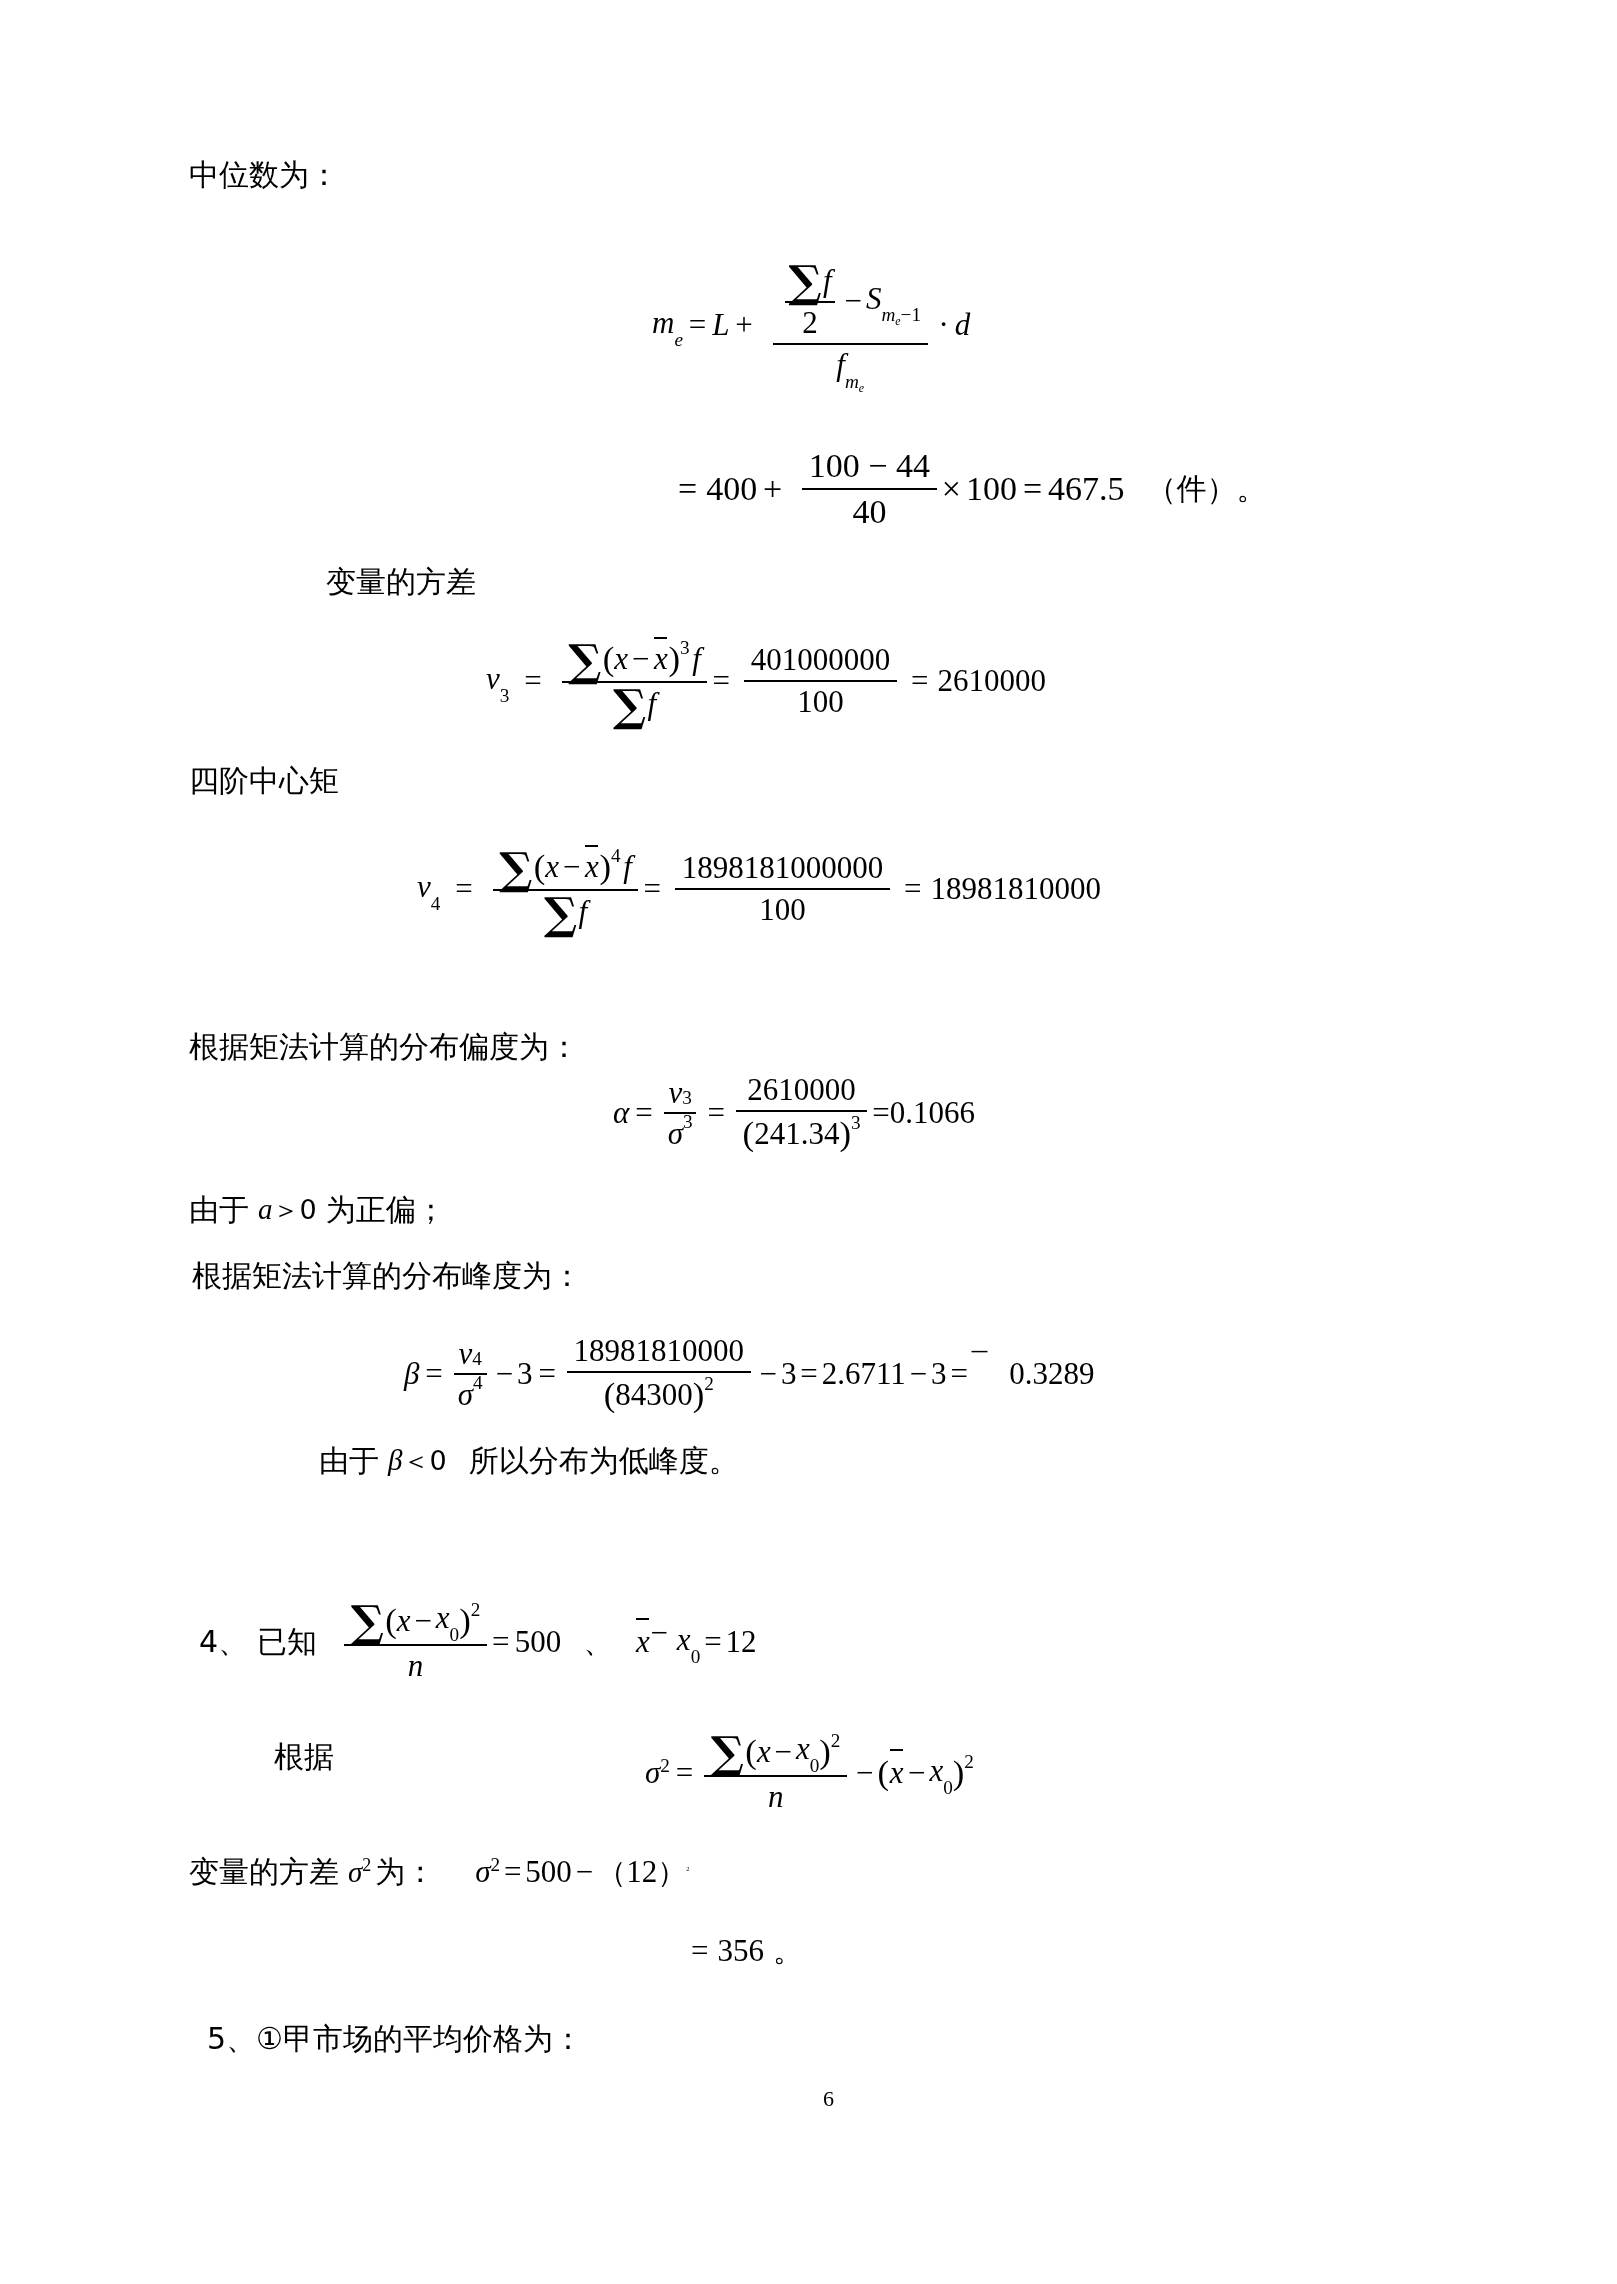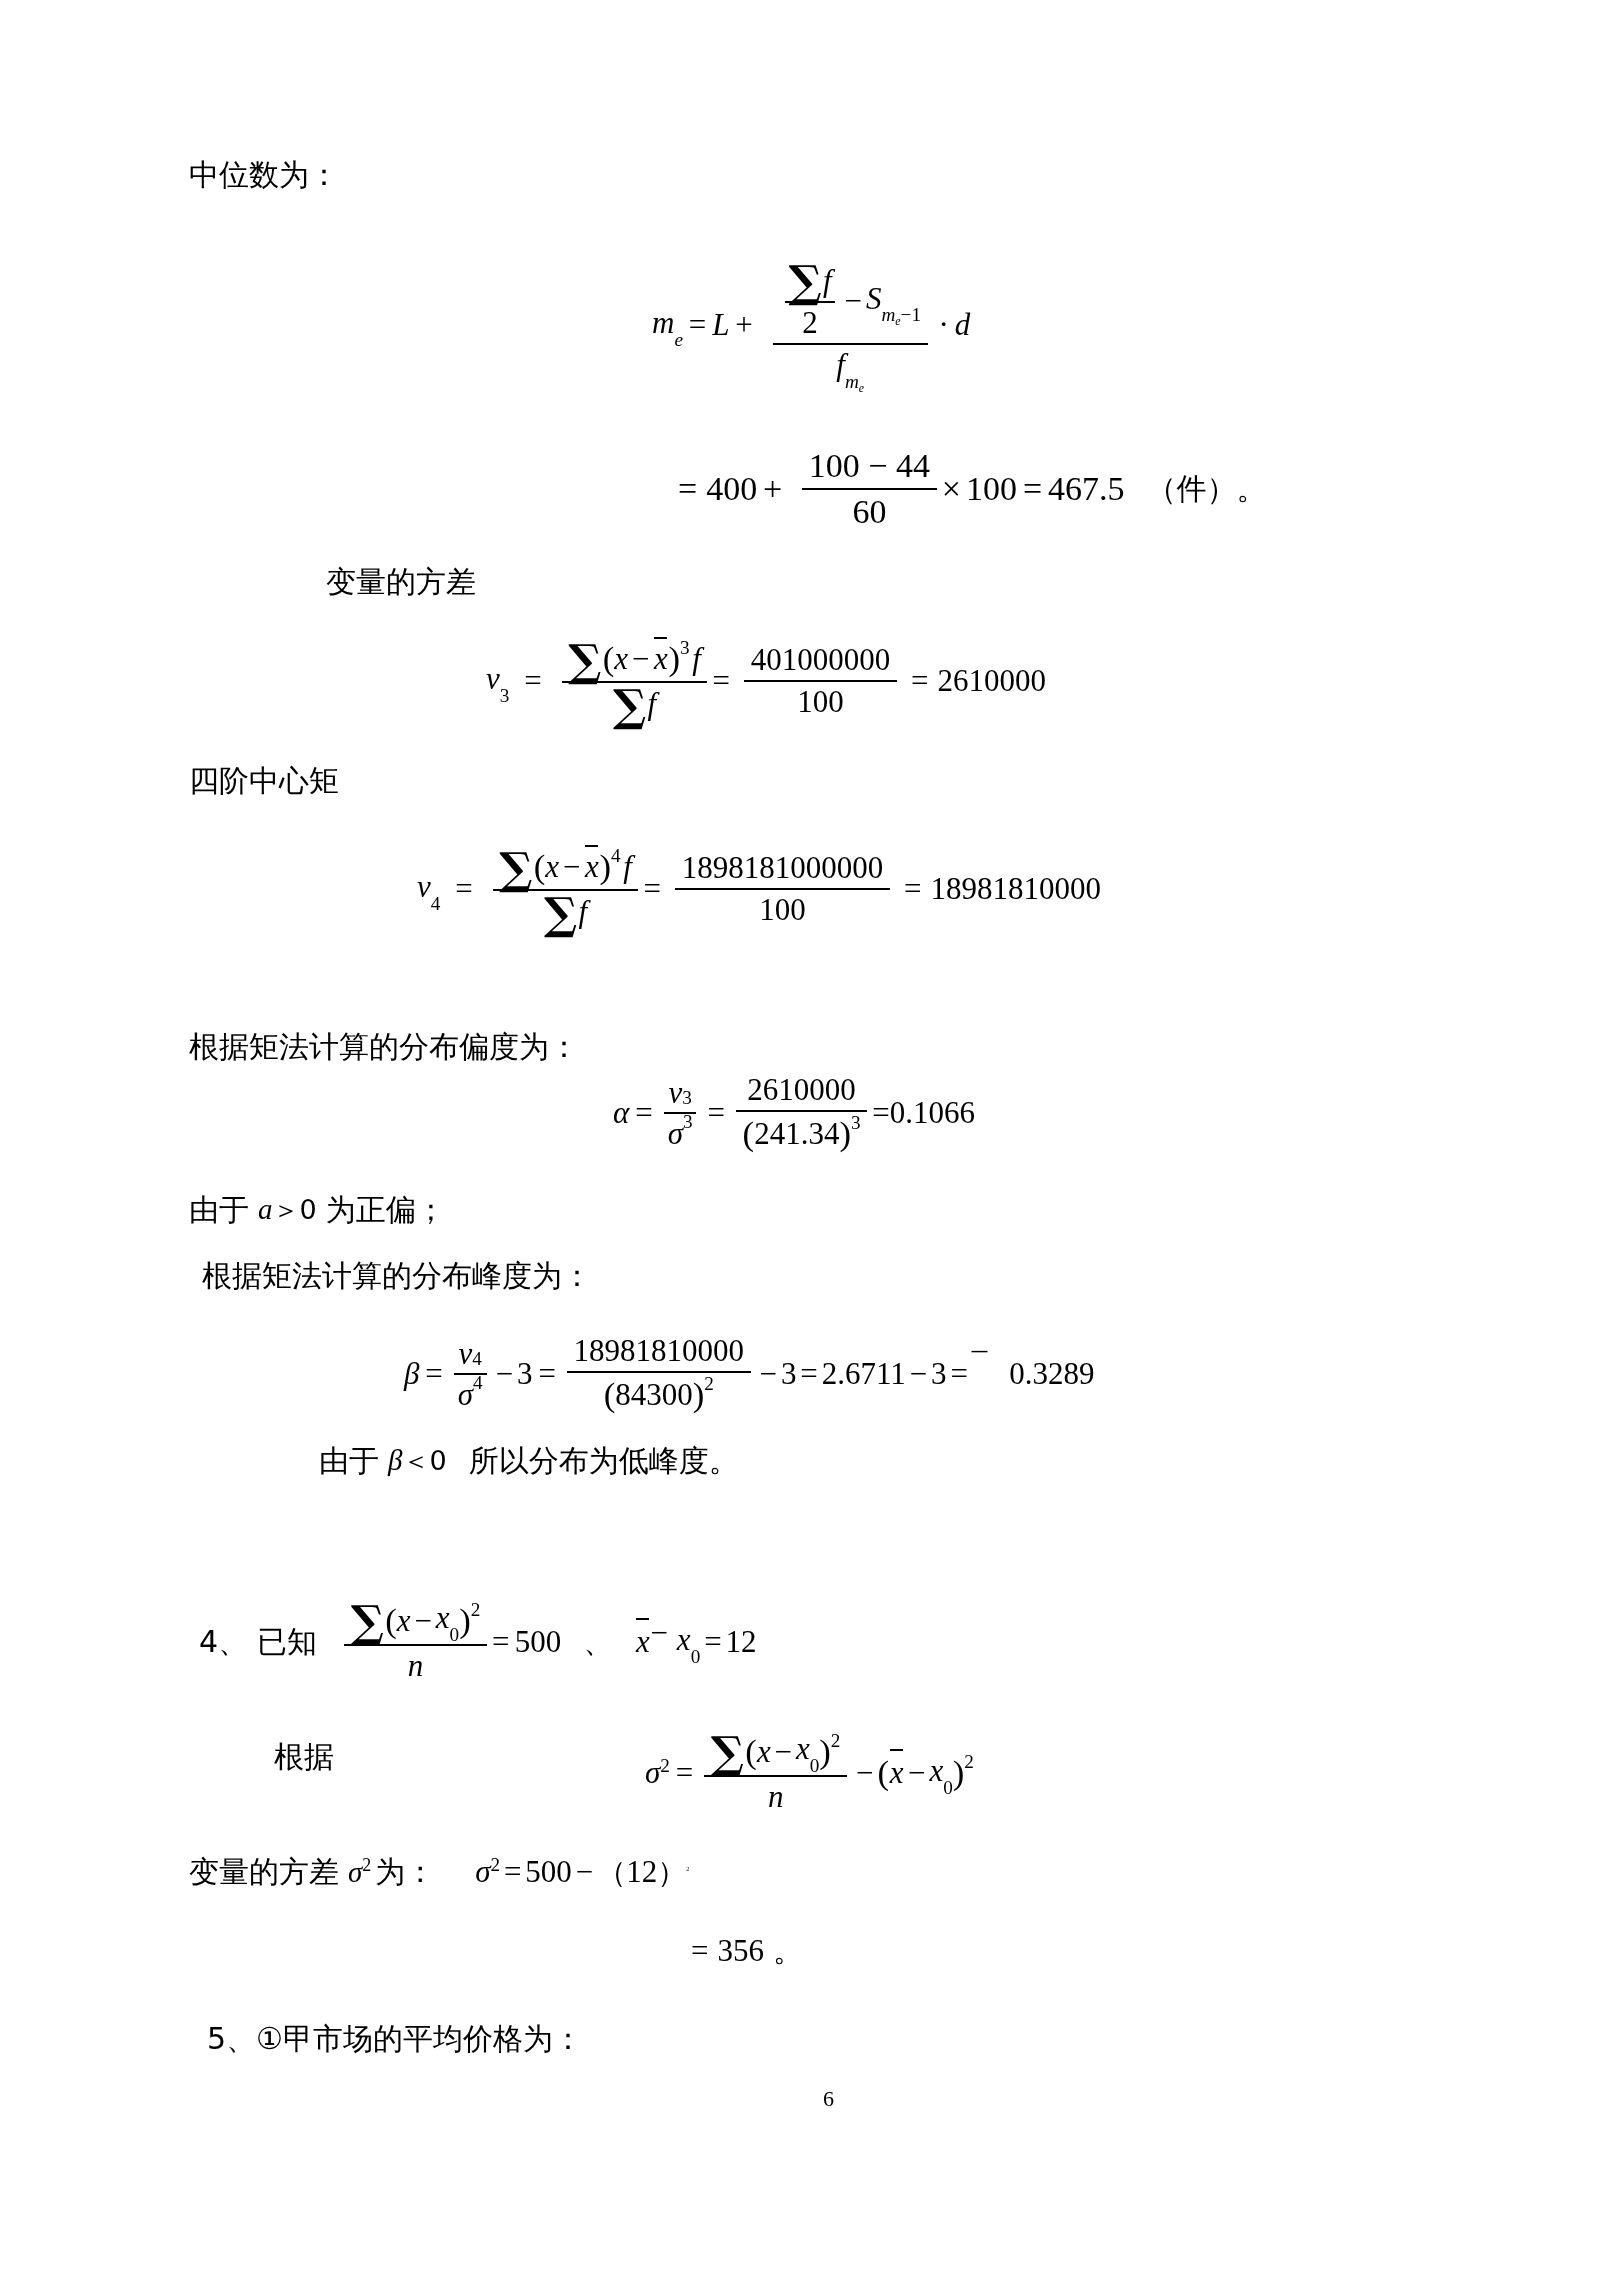--- a/index.html
+++ b/index.html
@@ -158,21 +158,21 @@
 
   <div class="mathrow m52" style="left:678px; top:447px;">
     <span>=</span>
     <span class="sp"></span>
     <span>400</span>
     <span class="op">+</span>
     <span class="sp"></span>
     <span class="frac">
       <span class="num">100 − 44</span>
       <span class="bar"></span>
-      <span class="den">60</span>
+      <span class="den">40</span>
     </span>
     <span>×</span>
     <span class="sp" style="width:5.2px"></span>
     <span>100</span>
     <span class="op">=</span>
     <span>467.5</span>
     <span class="sp-lg"></span>
     <span class="cn" style="font-size:30px">（件）。</span>
   </div>
 
@@ -283,21 +283,21 @@
 
   <div class="mathrow" style="left:189px; top:1193px;">
     <span class="cn">由于</span>
     <span class="sp"></span>
     <span class="it m44">a</span>
     <span class="cn" style="font-size:27px">＞0</span>
     <span class="sp"></span>
     <span class="cn">为正偏；</span>
   </div>
 
-  <div class="abs cn" style="left:202px; top:1261px;">根据矩法计算的分布峰度为：</div>
+  <div class="abs cn" style="left:192px; top:1261px;">根据矩法计算的分布峰度为：</div>
 
   <div class="mathrow m48" style="left:404px; top:1333px;">
     <span class="it">β</span>
     <span class="op">=</span>
     <span class="frac tight">
       <span class="num">
           <span class="it">v</span>
           <span class="sub" style="font-style:normal">4</span>
         </span>
       <span class="bar"></span>

